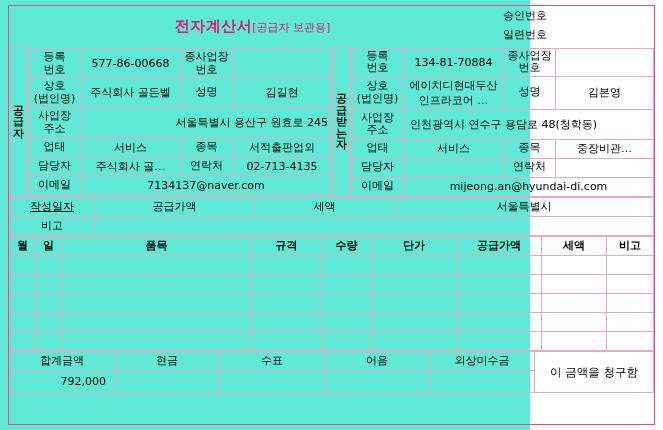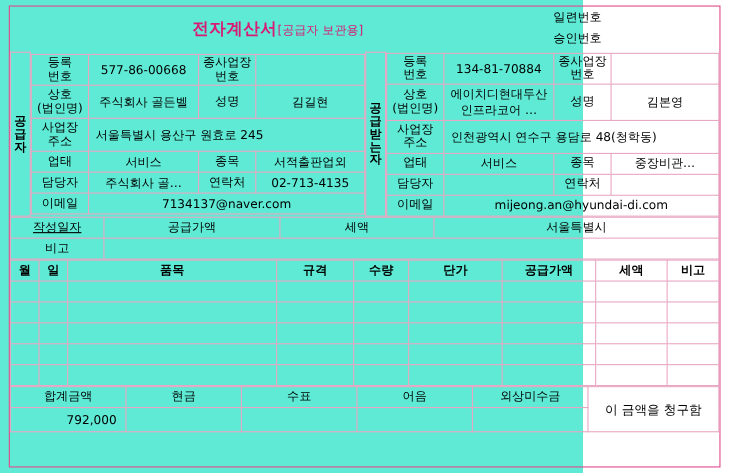--- a/index.html
+++ b/index.html
@@ -56,25 +56,25 @@
           <tr>
         <td style="width:487px;vertical-align:middle;height:40px;">
           <div style="text-align:center;">
             <span class="hdr-title">전자계산서</span><span style="font-size:11px;color:#d81b73;">[공급자 보관용]</span>
           </div>
         </td>
         <td style="width:158px;padding:0;">
           <table class="t" style="width:100%;">
             <tbody>
                   <tr>
+              <td class="lbl" style="width:58px;height:19px;">승인번호</td>
+              <td class="val"></td>
+            </tr>
+            <tr>
               <td class="lbl" style="width:58px;height:19px;">일련번호</td>
-              <td class="val"></td>
-            </tr>
-            <tr>
-              <td class="lbl" style="width:58px;height:19px;">승인번호</td>
               <td class="val"></td>
             </tr>
           </tbody>
               </table>
         </td>
       </tr>
     </tbody>
       </table>
 
     <table class="t" style="width:100%;margin-top:1px;">
@@ -98,21 +98,21 @@
             <tr>
               <td class="lbl" style="height:30px;white-space:pre-line;">상호
 (법인명)</td>
               <td class="c val">주식회사 골든벨</td>
               <td class="lbl">성명</td>
               <td class="c val">김길현</td>
             </tr>
             <tr>
               <td class="lbl" style="height:30px;white-space:pre-line;">사업장
 주소</td>
-              <td class="l val" colspan="3" style="padding-left:6px;">서울특별시 용산구 원효로 245</td>
+              <td class="l val" colspan="3" style="padding-left:6px;text-align:right;">서울특별시 용산구 원효로 245</td>
             </tr>
             <tr class="rowh">
               <td class="lbl">업태</td>
               <td class="c val">서비스</td>
               <td class="lbl">종목</td>
               <td class="c val">서적출판업외</td>
             </tr>
             <tr class="rowh">
               <td class="lbl">담당자</td>
               <td class="c val ell">주식회사 골…</td>

